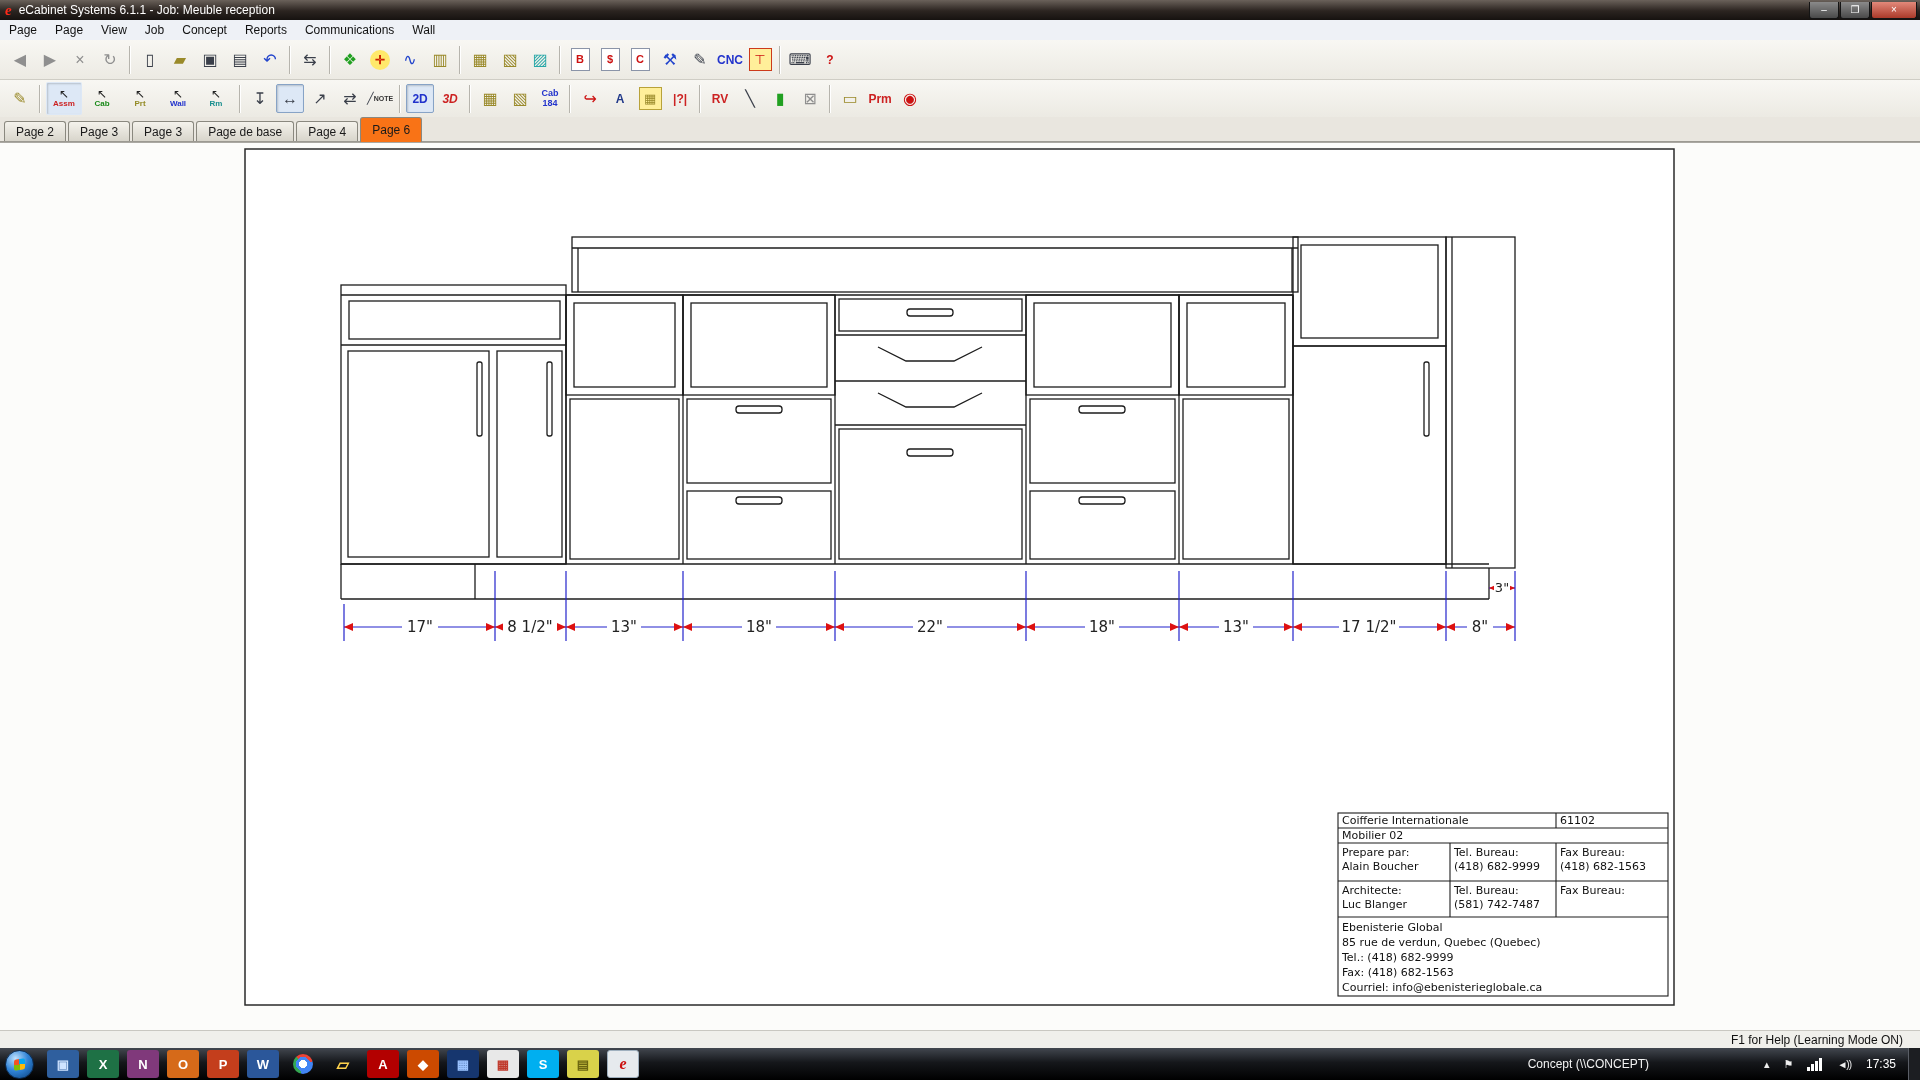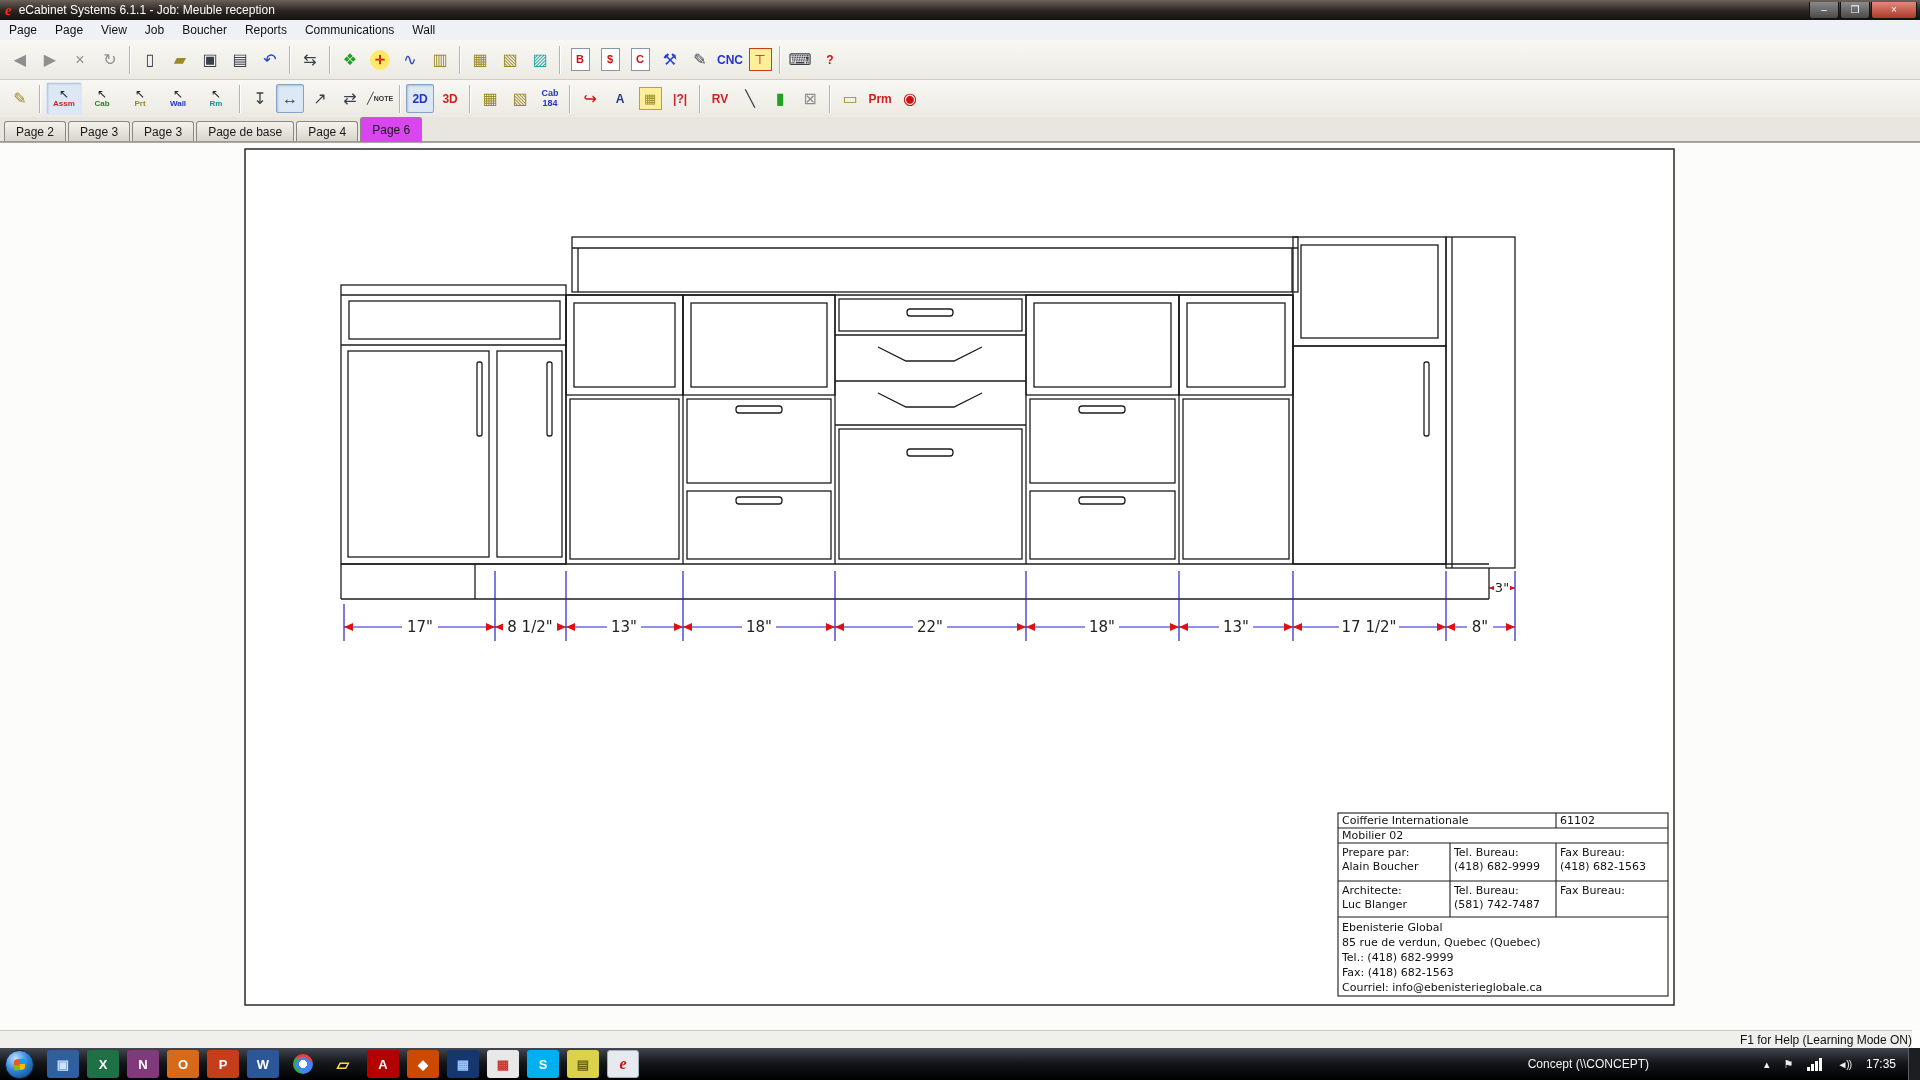--- a/index.html
+++ b/index.html
@@ -35,52 +35,52 @@
   .gray{color:#8f8f8f}.blue{color:#2244cc}.olive{color:#9a8a2a}.teal{color:#26a7a7}
   .green{color:#21a021}.dred{color:#cc1111}.dark{color:#3a3f4a}
   .page-tile{width:17px;height:21px;background:#fff;border:1px solid #8a94a8;font-size:11px;
     font-weight:bold;color:#cc1111;display:flex;align-items:center;justify-content:center}
   .circle-tile{width:20px;height:20px;border-radius:50%;background:#ffe96b;font-size:12px;
     color:#cc2200;display:flex;align-items:center;justify-content:center;font-weight:bold}
   .sq-tile{width:21px;height:21px;background:#ffef9a;border:1px solid #cc3a1a;font-size:13px;
     display:flex;align-items:center;justify-content:center}
   .txt-icon{font-weight:bold;font-size:12px}
   .txt-sm{font-weight:bold;font-size:9px;line-height:1.05;text-align:center;width:24px;white-space:normal}
-  .it{}
+  .it{font-style:italic}
   .sel-btn{width:34px;height:31px;margin:0 1px;display:flex;flex-direction:column;align-items:center;
     justify-content:center;border:1px solid transparent;border-radius:2px}
   .cursor-glyph{font-size:12px;color:#222;line-height:1}
   .sel-label{font-size:8px;font-weight:bold;line-height:1.1}
   .c-red{color:#cc2222}.c-green{color:#1a8a1a}.c-olive{color:#938a25}.c-blue{color:#2233cc}.c-teal{color:#1a8f8f}
   .note-lbl{font-size:7px;font-weight:bold;color:#333;line-height:1}
 
   
   .tabbar{position:absolute;top:117px;left:0;right:0;height:25px;background:#e9e6df;display:flex;
     align-items:flex-end;padding-left:4px;border-bottom:1px solid #9c9a92;box-sizing:border-box}
   .tab{height:19px;padding:0 11px;display:flex;align-items:center;font-size:12px;color:#1a1a1a;
     background:linear-gradient(#f4f2ec,#d8d5cb);border:1px solid #8a887f;border-bottom:none;
     border-radius:3px 3px 0 0;margin-right:2px}
-  .tab.active{height:24px;background:#d946ef;position:relative;z-index:2;margin-bottom:-1px}
+  .tab.active{height:24px;background:#f97316;position:relative;z-index:2;margin-bottom:-1px}
 
   
   .canvas{position:absolute;top:142px;left:0;right:0;height:888px;background:#fcfcfa;border-top:1px solid #aaa8a2}
   .draw-svg{display:block}
   .ln{stroke:#1c1c1c;stroke-width:1.3;fill:none}
   .tbln{stroke:#1c1c1c;stroke-width:1.1;fill:none}
   .blu{stroke:#2222cc;stroke-width:1.2;fill:none}
   .red{fill:#dd1111;stroke:none}
   .lbg{fill:#ffffff}
   .dim{font:15px "DejaVu Sans",sans-serif;fill:#222}
   .dim-sm{font:13px "DejaVu Sans",sans-serif;fill:#222}
   .tbt{font:11px "DejaVu Sans",sans-serif;fill:#111}
 
   
-  .statusbar{position:absolute;top:1030px;left:0;right:8px;height:18px;background:#f0efeb;
+  .statusbar{position:absolute;top:1030px;left:0;right:0;height:18px;background:#f0efeb;
     border-top:1px solid #c9c7c1;display:flex;align-items:center;justify-content:flex-end;
-    font-size:12px;color:#111;padding-right:0;box-sizing:border-box}
+    font-size:12px;color:#111;padding-right:17px;box-sizing:border-box}
 
   
   .taskbar{position:absolute;top:1048px;left:0;right:0;height:32px;
     background:linear-gradient(#42474f,#15171b 45%,#000);display:flex;align-items:center;color:#fff}
   .start-orb{width:27px;height:27px;border-radius:50%;margin:0 9px 0 5px;flex:none;
     background:radial-gradient(circle at 35% 28%,#bfe2ff,#2f82d6 48%,#0a3e78);
     border:1px solid #0a2a50;display:flex;align-items:center;justify-content:center}
   .orb-flag{width:11px;height:11px;border-radius:2px;transform:skewY(-8deg);
     background:conic-gradient(#05a6f0 0 25%,#ffba08 25% 50%,#81bc06 50% 75%,#f35325 75%)}
   .task-icon{width:30px;height:26px;margin:0 4px;flex:none;display:flex;align-items:center;justify-content:center;
@@ -110,21 +110,21 @@
     <div class="win-btn">❐</div>
     <div class="win-btn close">×</div>
   </div>
 </div>
 
 <div class="menubar">
   <span class="menu-item">Page</span>
   <span class="menu-item">Page</span>
   <span class="menu-item">View</span>
   <span class="menu-item">Job</span>
-  <span class="menu-item">Boucher</span>
+  <span class="menu-item">Concept</span>
   <span class="menu-item">Reports</span>
   <span class="menu-item">Communications</span>
   <span class="menu-item">Wall</span>
 </div>
 
 <div class="toolbar" id="toolbar1">
   <div class="tb-icon gray">◀</div>
   <div class="tb-icon gray">▶</div>
   <div class="tb-icon gray">×</div>
   <div class="tb-icon gray">↻</div>

